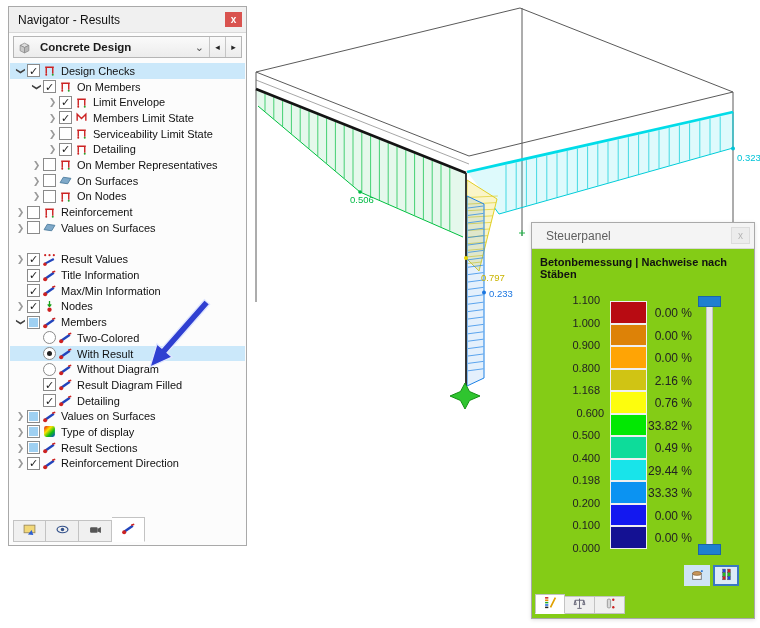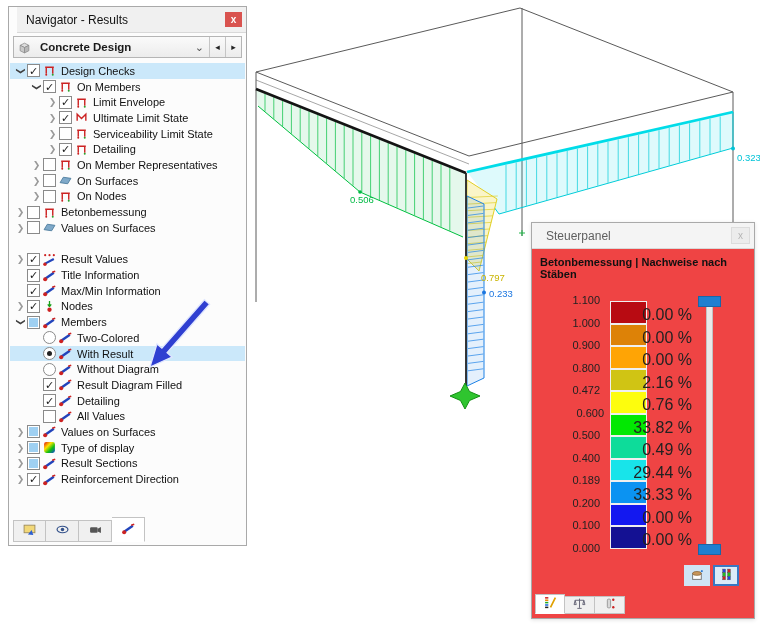--- a/index.html
+++ b/index.html
@@ -3,21 +3,21 @@
 <meta charset="utf-8">
 <style>
   html,body{margin:0;padding:0;}
   body{width:760px;height:628px;position:relative;overflow:hidden;background:#fff;
        font-family:"Liberation Sans","DejaVu Sans",sans-serif;-webkit-font-smoothing:antialiased;}
   
   #scene-wrap{position:absolute;left:0;top:0;width:760px;height:628px;z-index:1;}
   #arrow-wrap{position:absolute;left:0;top:0;width:760px;height:628px;z-index:6;pointer-events:none;}
   
   #navigator{position:absolute;left:8px;top:6px;width:239px;height:540px;background:#fcfcfc;
-             border:1px solid #a9a9a9;box-sizing:border-box;z-index:3;padding-left:8px;}
+             border:1px solid #a9a9a9;box-sizing:border-box;z-index:3;}
   .win-titlebar{height:25px;background:#f0f0f0;border-bottom:1px solid #d8d8d8;display:flex;
                 align-items:center;padding:0 4px 0 9px;}
   .win-title{flex:1;font-size:12px;color:#111;}
   .win-close{width:17px;height:15px;display:flex;align-items:center;justify-content:center;
              font-size:10px;line-height:1;cursor:default;}
   .win-close.red{background:#d9534f;color:#fff;font-weight:bold;}
   .win-close.pale{background:#ececec;color:#b5b5b5;border:1px solid #dcdcdc;}
   #combo{position:absolute;left:4px;right:4px;top:29px;height:22px;background:linear-gradient(#fafafa,#ececec);
          border:1px solid #b5b5b5;display:flex;align-items:center;box-sizing:border-box;padding-left:4px;}
   #combo .lbl{flex:1;font-size:11.5px;font-weight:bold;color:#1a1a1a;padding-left:4px;}
@@ -38,29 +38,29 @@
   .ctrl.radio{border-radius:50%;}
   .ctrl.radio.on::after{content:"";width:5px;height:5px;border-radius:50%;background:#222;}
   .ticon{flex:0 0 15px;width:15px;height:13px;margin-right:3px;}
   .ticon svg{display:block;}
   #nav-tabs{position:absolute;left:4px;bottom:3px;height:25px;display:flex;align-items:flex-end;}
   .ntab{width:33px;height:22px;background:#f0f0f0;border:1px solid #c3c3c3;border-left:none;
         display:flex;align-items:center;justify-content:center;box-sizing:border-box;}
   .ntab:first-child{border-left:1px solid #c3c3c3;}
   .ntab.sel{background:#fff;height:25px;border-bottom:1px solid #fff;}
   
-  #steuerpanel{position:absolute;left:531px;top:222px;width:224px;height:397px;background:#ef4444;
+  #steuerpanel{position:absolute;left:531px;top:222px;width:224px;height:397px;background:#84cc16;
                border:1px solid #a9a9a9;box-sizing:border-box;z-index:5;box-shadow:0 1px 4px rgba(0,0,0,.12);}
   #steuerpanel .win-titlebar{background:#f4f4f4;padding-left:14px;}
   #steuerpanel .win-title{color:#5f5f5f;}
   #sp-subtitle{position:absolute;left:8px;top:33px;width:208px;font-size:11px;font-weight:bold;color:#111;}
   #scale{position:absolute;left:0;top:0;width:224px;height:397px;}
   .sc-bound{position:absolute;width:60px;text-align:right;font-size:11px;color:#222;}
   .sc-band{position:absolute;width:37px;border:1px solid #efefef;box-sizing:border-box;}
-  .sc-pct{position:absolute;width:72px;text-align:right;font-size:16px;color:#222;}
+  .sc-pct{position:absolute;width:72px;text-align:right;font-size:12px;color:#222;}
   #sl-track{position:absolute;left:174px;top:78px;width:5px;height:248px;background:#e9e9e9;
             border:1px solid #c2c2c2;}
   .sl-handle{position:absolute;left:166px;width:21px;height:9px;background:#1f7fd0;border:1px solid #1a66a8;}
   .sp-btn{position:absolute;width:26px;height:21px;display:flex;align-items:center;justify-content:center;
           background:#cfe4f5;border:1px solid #cfe4f5;box-sizing:border-box;}
   .sp-btn.sel{background:#dcebf8;border:2px solid #3a78c2;}
   #sp-tabs{position:absolute;left:3px;bottom:4px;height:20px;display:flex;align-items:flex-end;}
   .sptab{width:30px;height:18px;background:#f0f0f0;border:1px solid #c3c3c3;border-left:none;
          display:flex;align-items:center;justify-content:center;box-sizing:border-box;}
   .sptab:first-child{border-left:1px solid #c3c3c3;}
@@ -259,21 +259,21 @@
       <div class="tree-row" style="padding-left: 36px;">
         <span class="expander">❯</span>
         <span class="ctrl check">
           <span class="mark">✓</span>
         </span>
         <span class="ticon">
           <svg width="13" height="13" viewBox="0 0 12 12">
             <path d="M2,9 V3 L6,7 L10,3 V9" stroke="#cc2222" fill="none" stroke-width="1.3"></path>
           </svg>
         </span>
-        <span>Ultimate Limit State</span>
+        <span>Members Limit State</span>
       </div>
       <div class="tree-row" style="padding-left: 36px;">
         <span class="expander">❯</span>
         <span class="ctrl check"></span>
         <span class="ticon">
           <svg width="13" height="13" viewBox="0 0 12 12">
             <path d="M2,3 H10 M3,3 V9 M9,3 V9" stroke="#cc2222" fill="none" stroke-width="1.3"></path>
             <circle cx="3" cy="10" r="0.9" fill="#cc2222"></circle>
             <circle cx="9" cy="10" r="0.9" fill="#2aa12a"></circle>
           </svg>
@@ -331,21 +331,21 @@
       <div class="tree-row" style="padding-left: 4px;">
         <span class="expander">❯</span>
         <span class="ctrl check"></span>
         <span class="ticon">
           <svg width="13" height="13" viewBox="0 0 12 12">
             <path d="M2,3 H10 M3,3 V9 M9,3 V9" stroke="#cc2222" fill="none" stroke-width="1.3"></path>
             <circle cx="3" cy="10" r="0.9" fill="#cc2222"></circle>
             <circle cx="9" cy="10" r="0.9" fill="#2aa12a"></circle>
           </svg>
         </span>
-        <span>Betonbemessung</span>
+        <span>Reinforcement</span>
       </div>
       <div class="tree-row" style="padding-left: 4px;">
         <span class="expander">❯</span>
         <span class="ctrl check"></span>
         <span class="ticon">
           <svg width="13" height="13" viewBox="0 0 12 12">
             <polygon points="1,8 4,3 11,4 8,9" fill="#7fa9c9" stroke="#4a7a9b" stroke-width="0.8"></polygon>
           </svg>
         </span>
         <span>Values on Surfaces</span>
@@ -476,32 +476,20 @@
           <span class="mark">✓</span>
         </span>
         <span class="ticon">
           <svg width="13" height="13" viewBox="0 0 12 12">
             <path d="M2,9 L10,3.5" stroke="#2244bb" stroke-width="2.2"></path>
             <path d="M8.5,3 L11.3,2" stroke="#cc2222" stroke-width="1.4"></path>
             <circle cx="2" cy="9.5" r="1.9" fill="#cc2222"></circle>
           </svg>
         </span>
         <span>Detailing</span>
-      </div>
-      <div class="tree-row" style="padding-left: 20px;">
-        <span class="expander"></span>
-        <span class="ctrl check"></span>
-        <span class="ticon">
-          <svg width="13" height="13" viewBox="0 0 12 12">
-            <path d="M2,9 L10,3.5" stroke="#2244bb" stroke-width="2.2"></path>
-            <path d="M8.5,3 L11.3,2" stroke="#cc2222" stroke-width="1.4"></path>
-            <circle cx="2" cy="9.5" r="1.9" fill="#cc2222"></circle>
-          </svg>
-        </span>
-        <span>All Values</span>
       </div>
       <div class="tree-row" style="padding-left: 4px;">
         <span class="expander">❯</span>
         <span class="ctrl check partial"></span>
         <span class="ticon">
           <svg width="13" height="13" viewBox="0 0 12 12">
             <path d="M2,9 L10,3.5" stroke="#2244bb" stroke-width="2.2"></path>
             <path d="M8.5,3 L11.3,2" stroke="#cc2222" stroke-width="1.4"></path>
             <circle cx="2" cy="9.5" r="1.9" fill="#cc2222"></circle>
           </svg>
@@ -586,25 +574,25 @@
   <div class="win-titlebar">
     <span class="win-title">Steuerpanel</span>
     <span class="win-close pale">x</span>
   </div>
   <div id="sp-subtitle">Betonbemessung | Nachweise nach Stäben</div>
   <div id="scale">
       <div class="sc-bound" style="left: 8px; top: 71px;">1.100</div>
       <div class="sc-bound" style="left: 8px; top: 93.5px;">1.000</div>
       <div class="sc-bound" style="left: 8px; top: 116px;">0.900</div>
       <div class="sc-bound" style="left: 8px; top: 138.5px;">0.800</div>
-      <div class="sc-bound" style="left: 8px; top: 161px;">0.472</div>
+      <div class="sc-bound" style="left: 8px; top: 161px;">1.168</div>
       <div class="sc-bound" style="left: 12px; top: 183.5px;">0.600</div>
       <div class="sc-bound" style="left: 8px; top: 206px;">0.500</div>
       <div class="sc-bound" style="left: 8px; top: 228.5px;">0.400</div>
-      <div class="sc-bound" style="left: 8px; top: 251px;">0.189</div>
+      <div class="sc-bound" style="left: 8px; top: 251px;">0.198</div>
       <div class="sc-bound" style="left: 8px; top: 273.5px;">0.200</div>
       <div class="sc-bound" style="left: 8px; top: 296px;">0.100</div>
       <div class="sc-bound" style="left: 8px; top: 318.5px;">0.000</div>
       <div class="sc-band" style="left: 78px; top: 78px; height: 22.5px; background: rgb(184, 11, 18);"></div>
       <div class="sc-pct" style="left: 88px; top: 83.25px;">0.00 %</div>
       <div class="sc-band" style="left: 78px; top: 100.5px; height: 22.5px; background: rgb(221, 130, 7);"></div>
       <div class="sc-pct" style="left: 88px; top: 105.75px;">0.00 %</div>
       <div class="sc-band" style="left: 78px; top: 123px; height: 22.5px; background: rgb(255, 164, 5);"></div>
       <div class="sc-pct" style="left: 88px; top: 128.25px;">0.00 %</div>
       <div class="sc-band" style="left: 78px; top: 145.5px; height: 22.5px; background: rgb(208, 196, 20);"></div>

